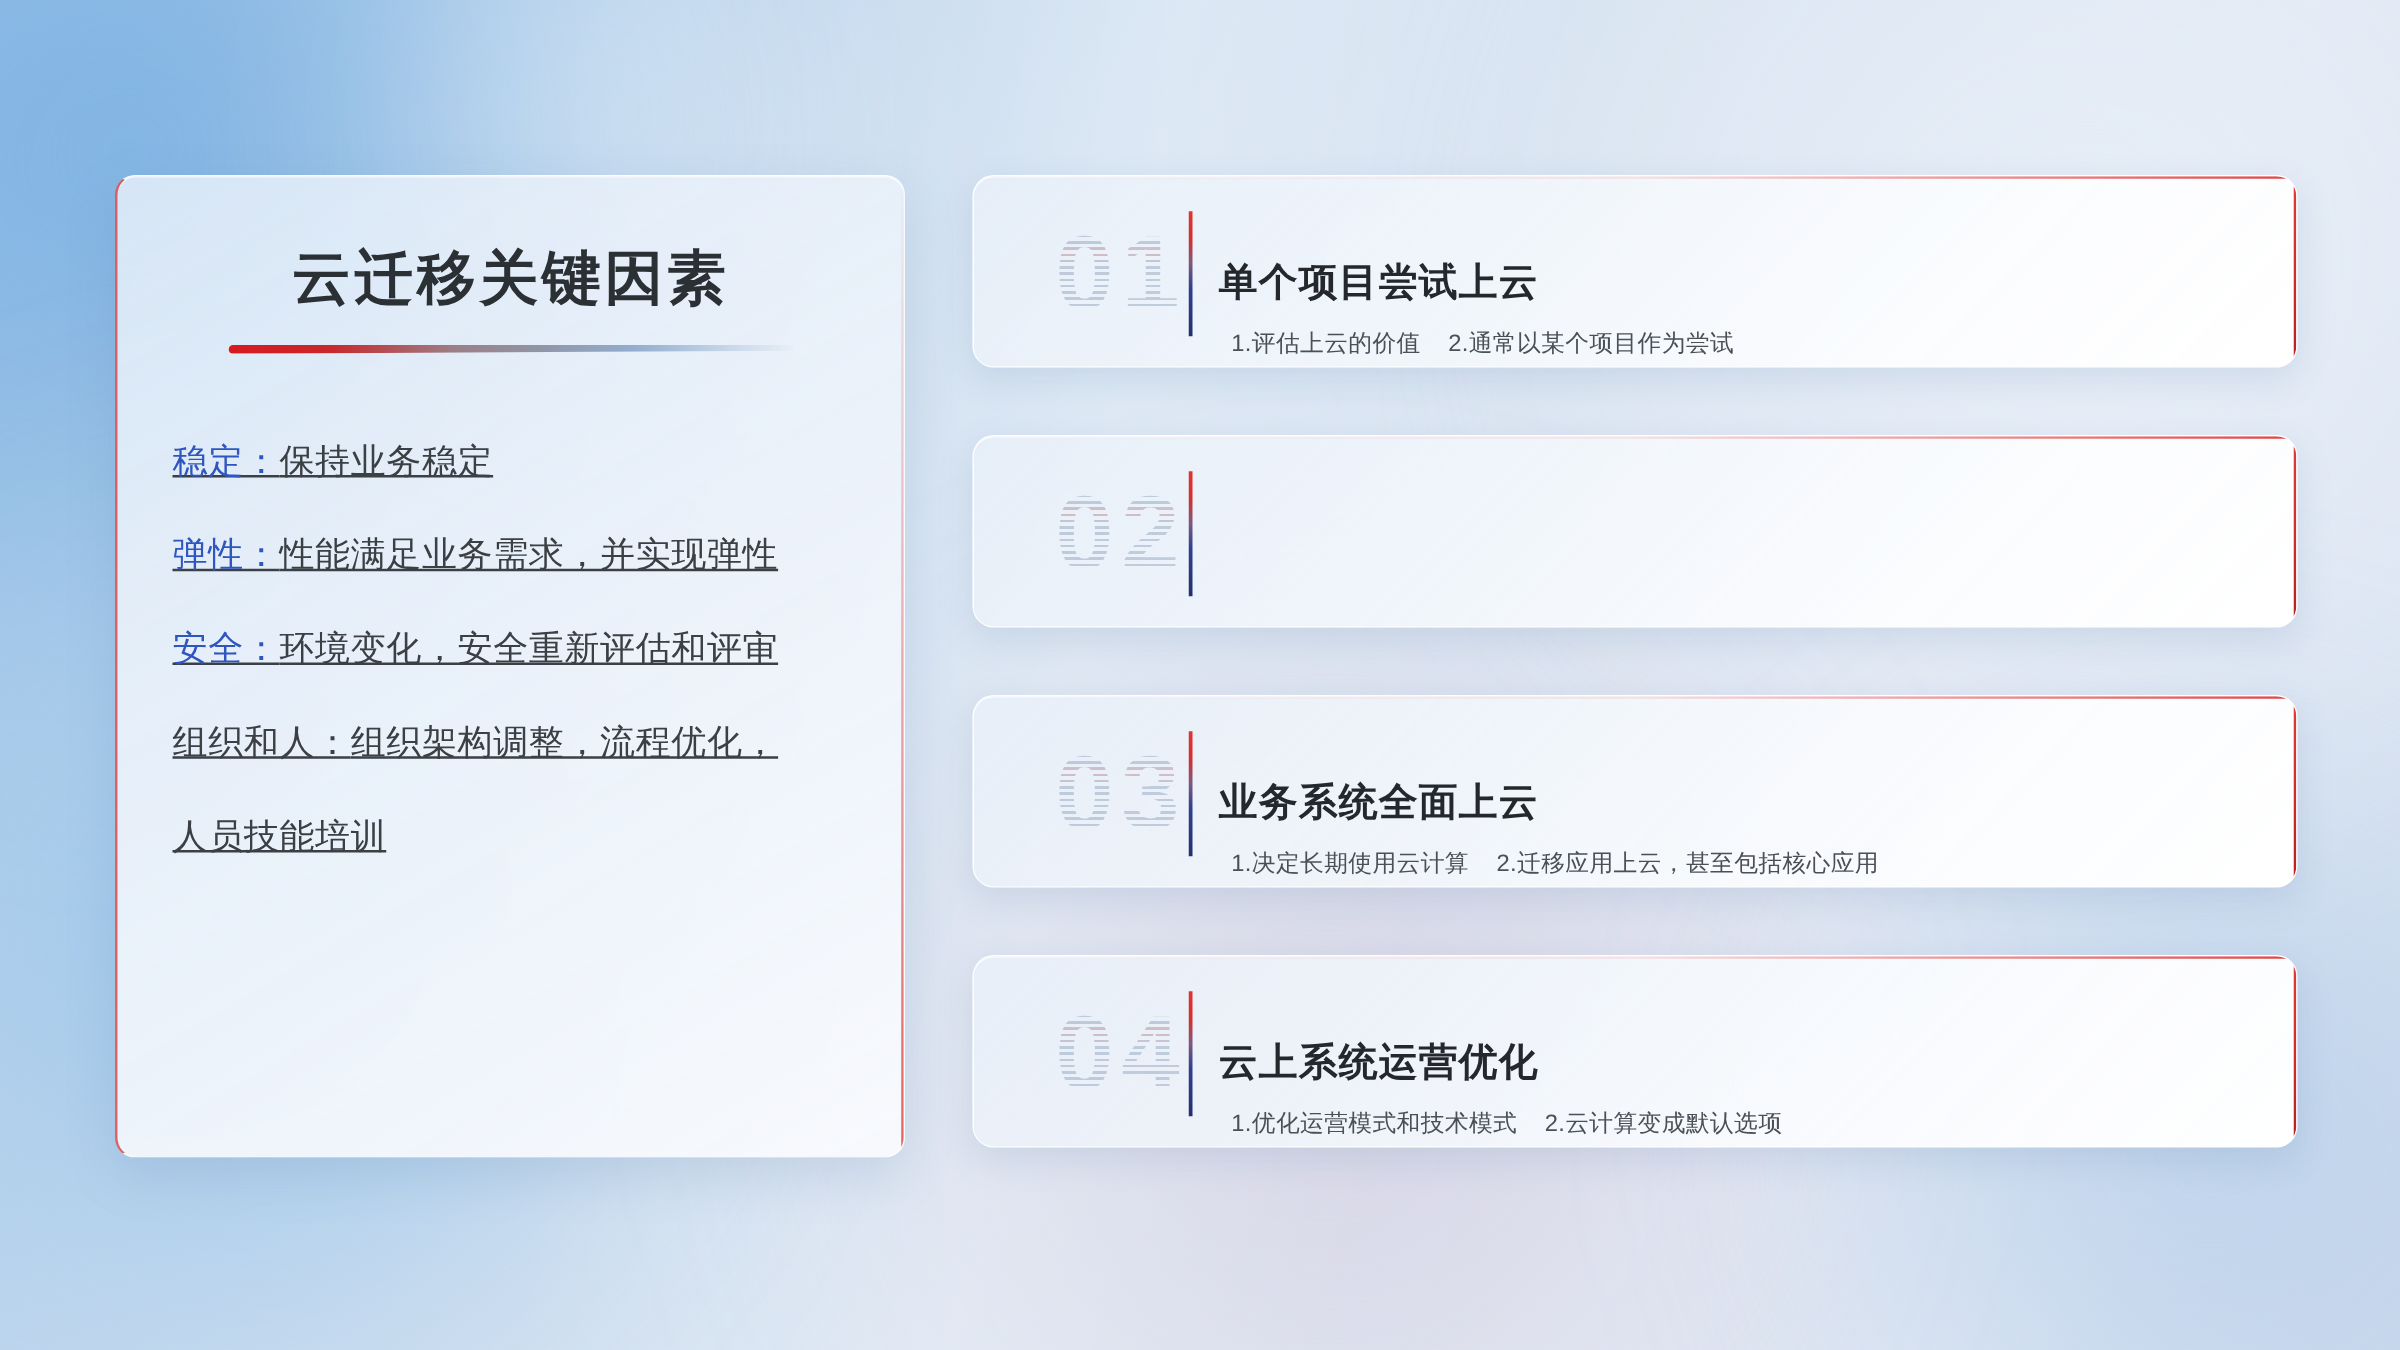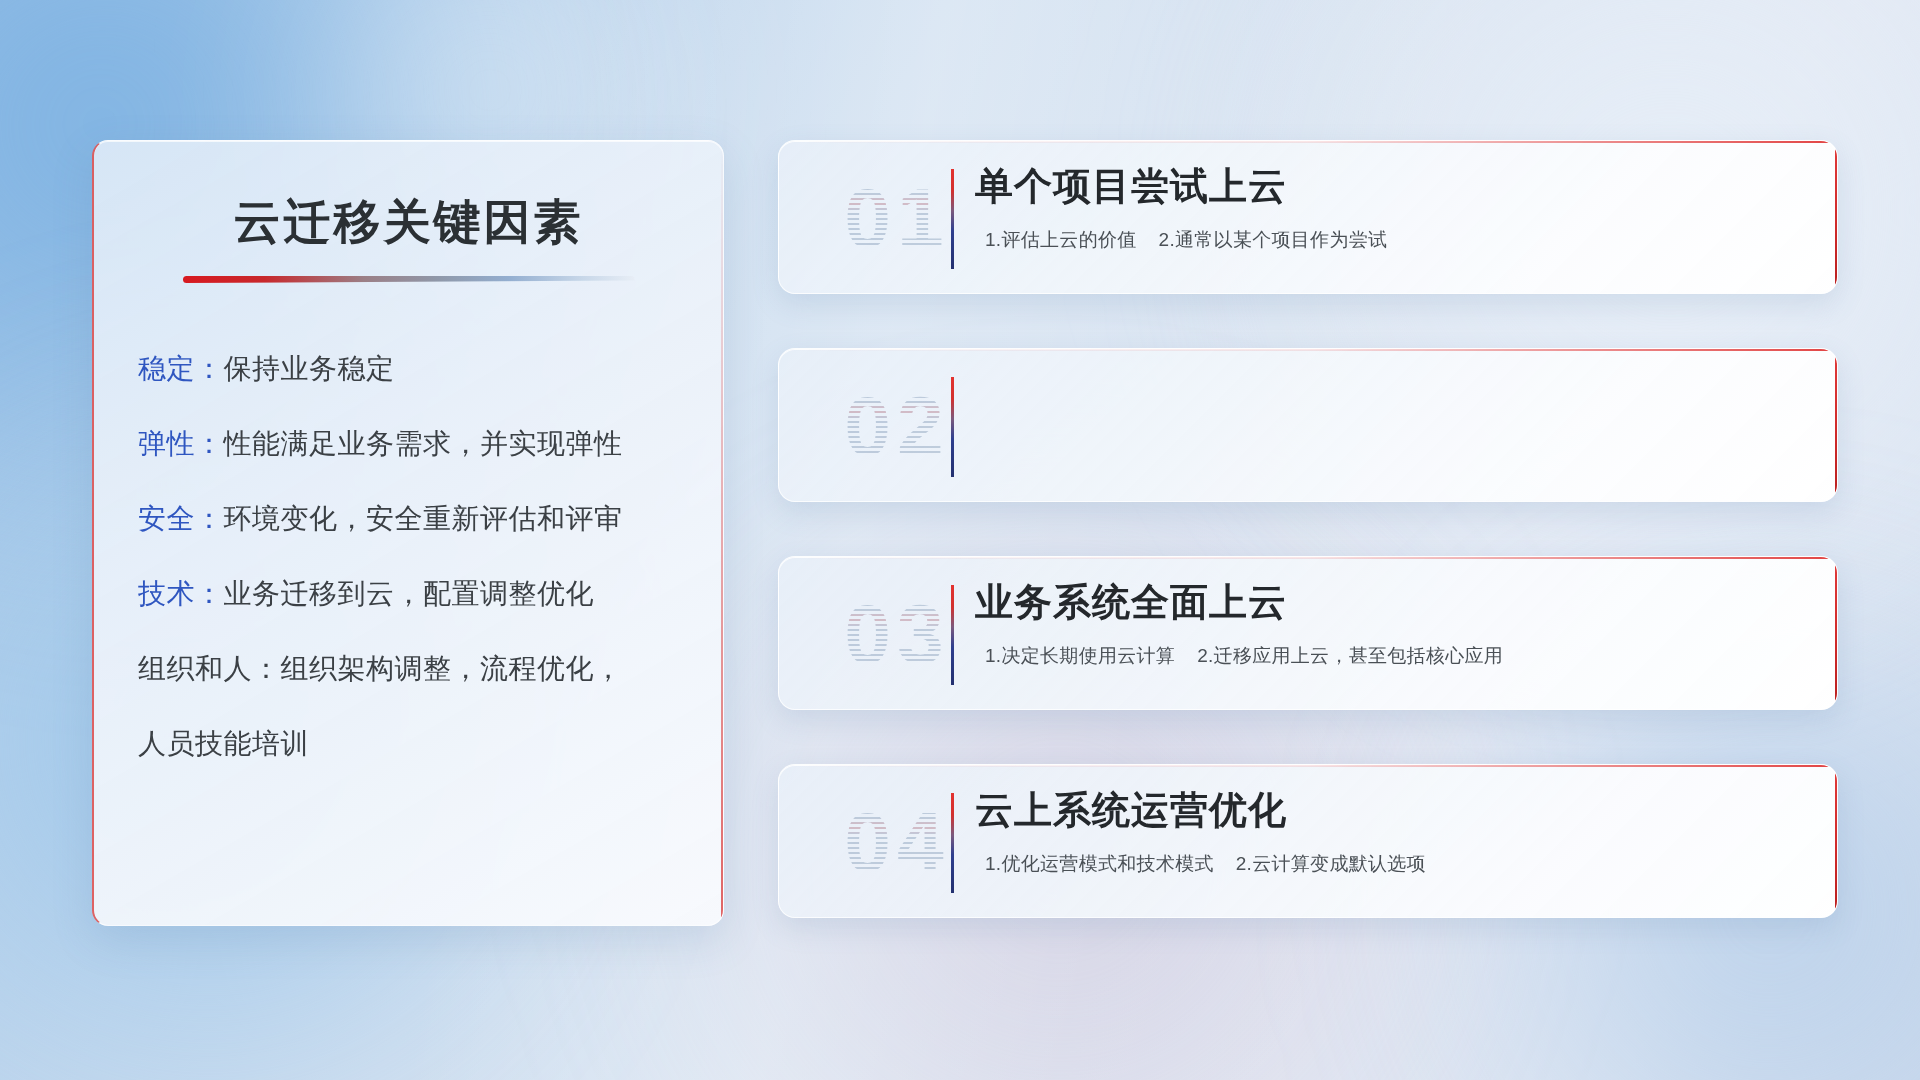--- a/index.html
+++ b/index.html
@@ -54,21 +54,21 @@
     font-size:47px; font-weight:bold; letter-spacing:3px; color:#2b3034;
   }
   .lc-rule{
     margin:22px auto 0 auto; width:452px; height:7px; border-radius:4px;
     background:linear-gradient(90deg,#d71920 0%, #c8282c 18%, #9b7f86 40%, #8f97a8 56%, #93aed0 72%, #c6d6e8 88%, #e8eef6 100%);
     clip-path:polygon(0 0,100% 0,100% 65%,0 100%);
   }
   .lc-body{ margin:72px 0 0 0; padding:0 40px 0 44px; }
   .lc-line{
     font-size:28px; color:#3b4045; line-height:1.0; letter-spacing:.5px;
-    margin-bottom:47px; white-space:nowrap;
+    margin-bottom:47px; white-space:nowrap;text-decoration:underline;
   }
   .lc-line:last-child{ margin-bottom:0; }
   .lc-key{ color:#2f56c0; }
 
   
   #right-col{ position:absolute; left:778px; top:140px; width:1060px; }
   .rcard{
     position:relative; height:154px; margin-bottom:54px;
     border-radius:17px;
     background:linear-gradient(135deg, rgba(233,240,249,.82) 0%, rgba(241,246,251,.9) 35%, rgba(251,252,254,.97) 72%, rgba(255,255,255,.99) 100%);
@@ -98,22 +98,22 @@
     color:#d7555a; opacity:.55;
     -webkit-mask-image:linear-gradient(180deg, transparent 28%, #000 34%, #000 38%, transparent 44%);
             mask-image:linear-gradient(180deg, transparent 28%, #000 34%, #000 38%, transparent 44%);
   }
   .rbar{
     position:absolute; left:172px; top:28px; width:3px; height:100px;
     background:linear-gradient(180deg,#e3322f 0%,#d2302e 22%,#7b5a7e 42%,#2e3f8f 62%,#23306f 100%);
   }
   .rtext{ position:absolute; left:196px; top:22px; right:28px; }
   .rtitle{
-    font-size:38px; font-weight:bold; color:#24282c; letter-spacing:1px;
-    line-height:1.25; white-space:nowrap;
+    font-size:31px; font-weight:bold; color:#24282c; letter-spacing:1px;
+    line-height:1.25; white-space:nowrap;margin-top:44px;
   }
   .rsub{
     margin-top:16px; font-size:19px; color:#4a5056; letter-spacing:.3px;
     white-space:nowrap;
     margin-left:10px;
   }
   .rsub .gap{ display:inline-block; width:22px; }
 </style>
 </head>
 <body>
@@ -136,23 +136,20 @@
     <div class="lc-line">
       <span class="lc-key">稳定：</span><span>保持业务稳定</span>
     </div>
     <div class="lc-line">
       <span class="lc-key">弹性：</span><span>性能满足业务需求，并实现弹性</span>
     </div>
     <div class="lc-line">
       <span class="lc-key">安全：</span><span>环境变化，安全重新评估和评审</span>
     </div>
     <div class="lc-line">
-      <span class="lc-key">技术：</span><span>业务迁移到云，配置调整优化</span>
-    </div>
-    <div class="lc-line">
       <span>组织和人：</span><span>组织架构调整，流程优化，</span>
     </div>
     <div class="lc-line">
       <span>人员技能培训</span>
     </div>
   </div>
 </section>
 
 <section id="right-col">
 

